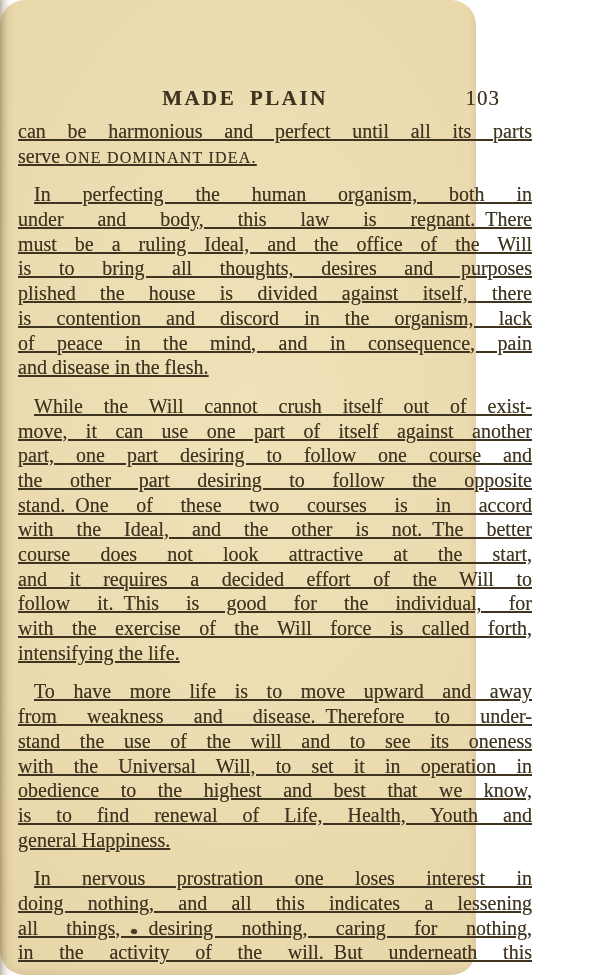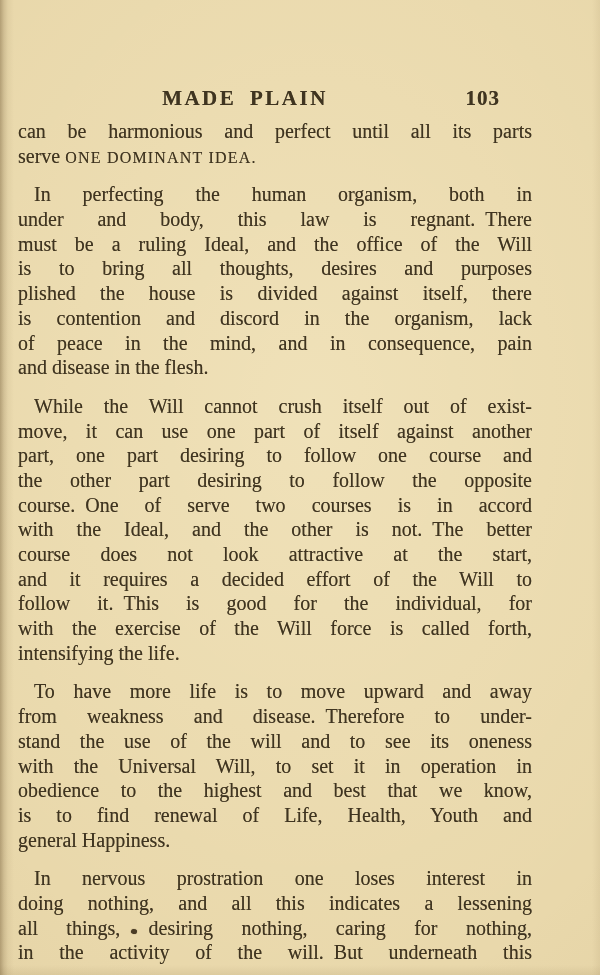--- a/index.html
+++ b/index.html
@@ -7,28 +7,29 @@
     padding: 0;
   }
   body {
     width: 600px;
     height: 975px;
     overflow: hidden;
     font-family: "Liberation Serif", serif;
   }
   .page {
     position: relative;
-    width: 600px;
+    width: 476px;
     height: 975px;
     background:
       radial-gradient(130% 110% at 52% 42%, rgba(255,246,216,0.30) 0%, rgba(255,246,216,0.0) 55%, rgba(118,88,40,0.10) 100%),
       linear-gradient(to top, rgba(110,84,44,0.10) 0px, rgba(110,84,44,0.0) 10px),
       linear-gradient(to left, rgba(110,84,44,0.08) 0px, rgba(110,84,44,0.0) 8px),
       #e9d8ab;
     color: #3f3420;
+    border-radius: 25px;
   }
   .edge-left {
     position: absolute;
     left: 0; top: 0; bottom: 0;
     width: 14px;
     background: linear-gradient(to right,
       rgba(96,72,36,0.40) 0px,
       rgba(96,72,36,0.18) 4px,
       rgba(96,72,36,0.06) 8px,
       rgba(96,72,36,0.0) 14px);
@@ -48,39 +49,40 @@
     font-weight: 700;
     letter-spacing: 2.5px;
     word-spacing: 6px;
     text-shadow: 0 0 0.5px rgba(63,52,32,0.65);
   }
   .pagenum {
     position: absolute;
     right: 32px;
     top: 0;
     font-size: 21px;
-    font-weight: 700;
+    font-weight: 400;
     letter-spacing: 1px;
     text-shadow: 0 0 0.5px rgba(63,52,32,0.65);
   }
   .text-block {
     position: absolute;
     top: 119px;
     left: 18px;
     width: 514px;
   }
   .line {
     height: 24.7px;
     line-height: 24.7px;
     font-size: 20px;
     overflow: hidden;
     text-align: justify;
     text-align-last: justify;
     text-justify: inter-word;
     text-shadow: 0 0 0.5px rgba(63,52,32,0.55);
+    text-decoration: underline;
   }
   .line.end {
     text-align-last: left;
   }
   .line.indent {
     text-indent: 16px;
     margin-top: 14px;
   }
   .smallcaps {
     font-size: 16px;
@@ -115,21 +117,21 @@
       <div class="line">must be a ruling Ideal, and the office of the Will</div>
       <div class="line">is to bring all thoughts, desires and purposes</div>
       <div class="line">plished the house is divided against itself, there</div>
       <div class="line">is contention and discord in the organism, lack</div>
       <div class="line">of peace in the mind, and in consequence, pain</div>
       <div class="line end">and disease in the flesh.</div>
       <div class="line indent">While the Will cannot crush itself out of exist-</div>
       <div class="line">move, it can use one part of itself against another</div>
       <div class="line">part, one part desiring to follow one course and</div>
       <div class="line">the other part desiring to follow the opposite</div>
-      <div class="line">course. One of serve two courses is in accord</div>
+      <div class="line">stand. One of these two courses is in accord</div>
       <div class="line">with the Ideal, and the other is not. The better</div>
       <div class="line">course does not look attractive at the start,</div>
       <div class="line">and it requires a decided effort of the Will to</div>
       <div class="line">follow it. This is good for the individual, for</div>
       <div class="line">with the exercise of the Will force is called forth,</div>
       <div class="line end">intensifying the life.</div>
       <div class="line indent">To have more life is to move upward and away</div>
       <div class="line">from weakness and disease. Therefore to under-</div>
       <div class="line">stand the use of the will and to see its oneness</div>
       <div class="line">with the Universal Will, to set it in operation in</div>

